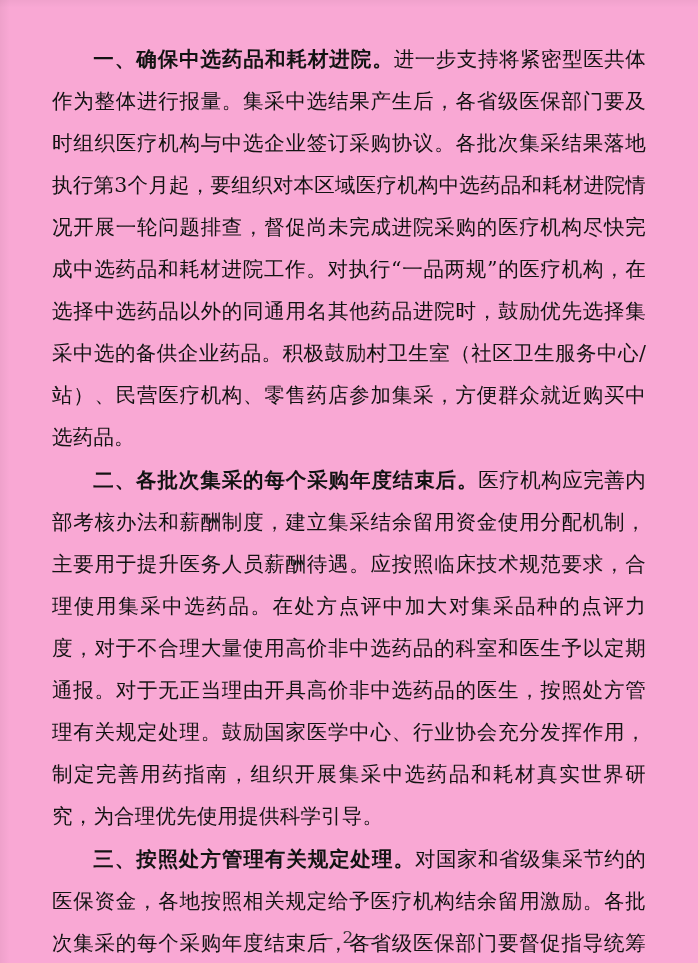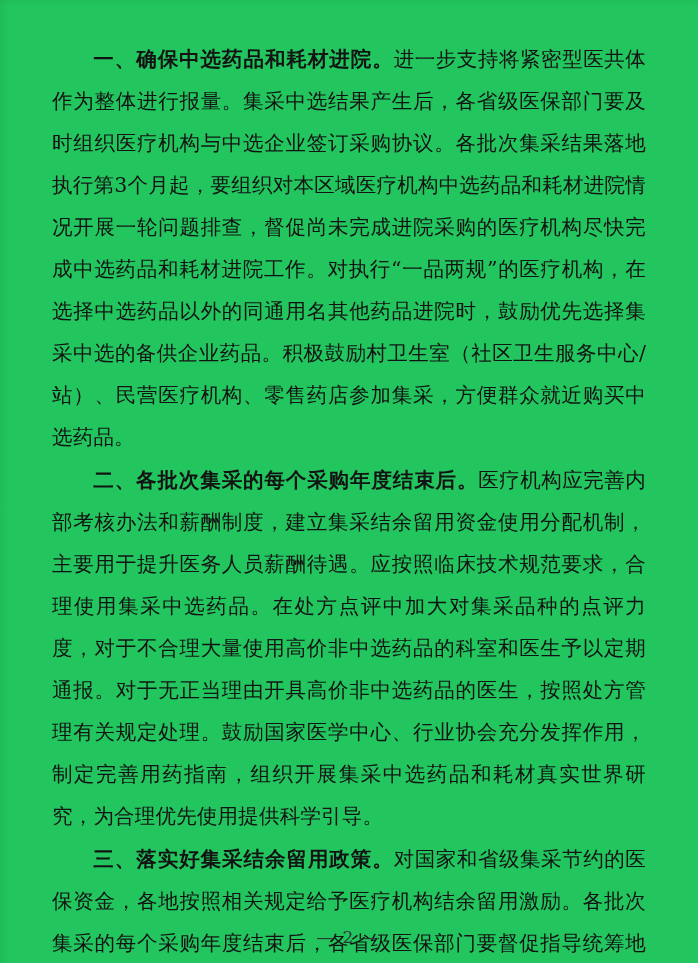--- a/index.html
+++ b/index.html
@@ -14,21 +14,21 @@
     color: #1a1a1a;
     position: relative;
     overflow: hidden;
   }
   .page {
     position: absolute;
     left: 0;
     top: 0;
     width: 698px;
     height: 963px;
-    background: #22c55e;
+    background: #f9a8d4;
     box-sizing: border-box;
     padding: 38px 52px 0 52px;
   }
   .doc-body {
     width: 594px;
   }
   .para {
     font-size: 20.5px;
     line-height: 42px;
     text-align: justify;
@@ -76,20 +76,20 @@
 <div class="page">
   <div class="edge-shadow-left"></div>
   <div class="edge-shadow-top"></div>
 
   <div class="doc-body">
 
     <p class="para"><span class="indent"></span><span class="lead">一、确保中选药品和耗材进院。</span><span>进一步支持将紧密型医共体作为整体进行报量。集采中选结果产生后，各省级医保部门要及时组织医疗机构与中选企业签订采购协议。各批次集采结果落地执行第3个月起，要组织对本区域医疗机构中选药品和耗材进院情况开展一轮问题排查，督促尚未完成进院采购的医疗机构尽快完成中选药品和耗材进院工作。对执行“一品两规”的医疗机构，在选择中选药品以外的同通用名其他药品进院时，鼓励优先选择集采中选的备供企业药品。积极鼓励村卫生室（社区卫生服务中心/站）、民营医疗机构、零售药店参加集采，方便群众就近购买中选药品。</span></p>
 
     <p class="para"><span class="indent"></span><span class="lead">二、各批次集采的每个采购年度结束后。</span><span>医疗机构应完善内部考核办法和薪酬制度，建立集采结余留用资金使用分配机制，主要用于提升医务人员薪酬待遇。应按照临床技术规范要求，合理使用集采中选药品。在处方点评中加大对集采品种的点评力度，对于不合理大量使用高价非中选药品的科室和医生予以定期通报。对于无正当理由开具高价非中选药品的医生，按照处方管理有关规定处理。鼓励国家医学中心、行业协会充分发挥作用，制定完善用药指南，组织开展集采中选药品和耗材真实世界研究，为合理优先使用提供科学引导。</span></p>
 
-    <p class="para"><span class="indent"></span><span class="lead">三、落实好集采结余留用政策。</span><span>对国家和省级集采节约的医保资金，各地按照相关规定给予医疗机构结余留用激励。各批次集采的每个采购年度结束后，各省级医保部门要督促指导统筹地区在下一年度内完成考核、测算和拨付工作，并向医疗机构说明资金性</span></p>
+    <p class="para"><span class="indent"></span><span class="lead">三、按照处方管理有关规定处理。</span><span>对国家和省级集采节约的医保资金，各地按照相关规定给予医疗机构结余留用激励。各批次集采的每个采购年度结束后，各省级医保部门要督促指导统筹地区在下一年度内完成考核、测算和拨付工作，并向医疗机构说明资金性</span></p>
 
   </div>
 
   <div class="footer">
     <span>— 2 —</span>
   </div>
 </div>
 
 </body></html>

